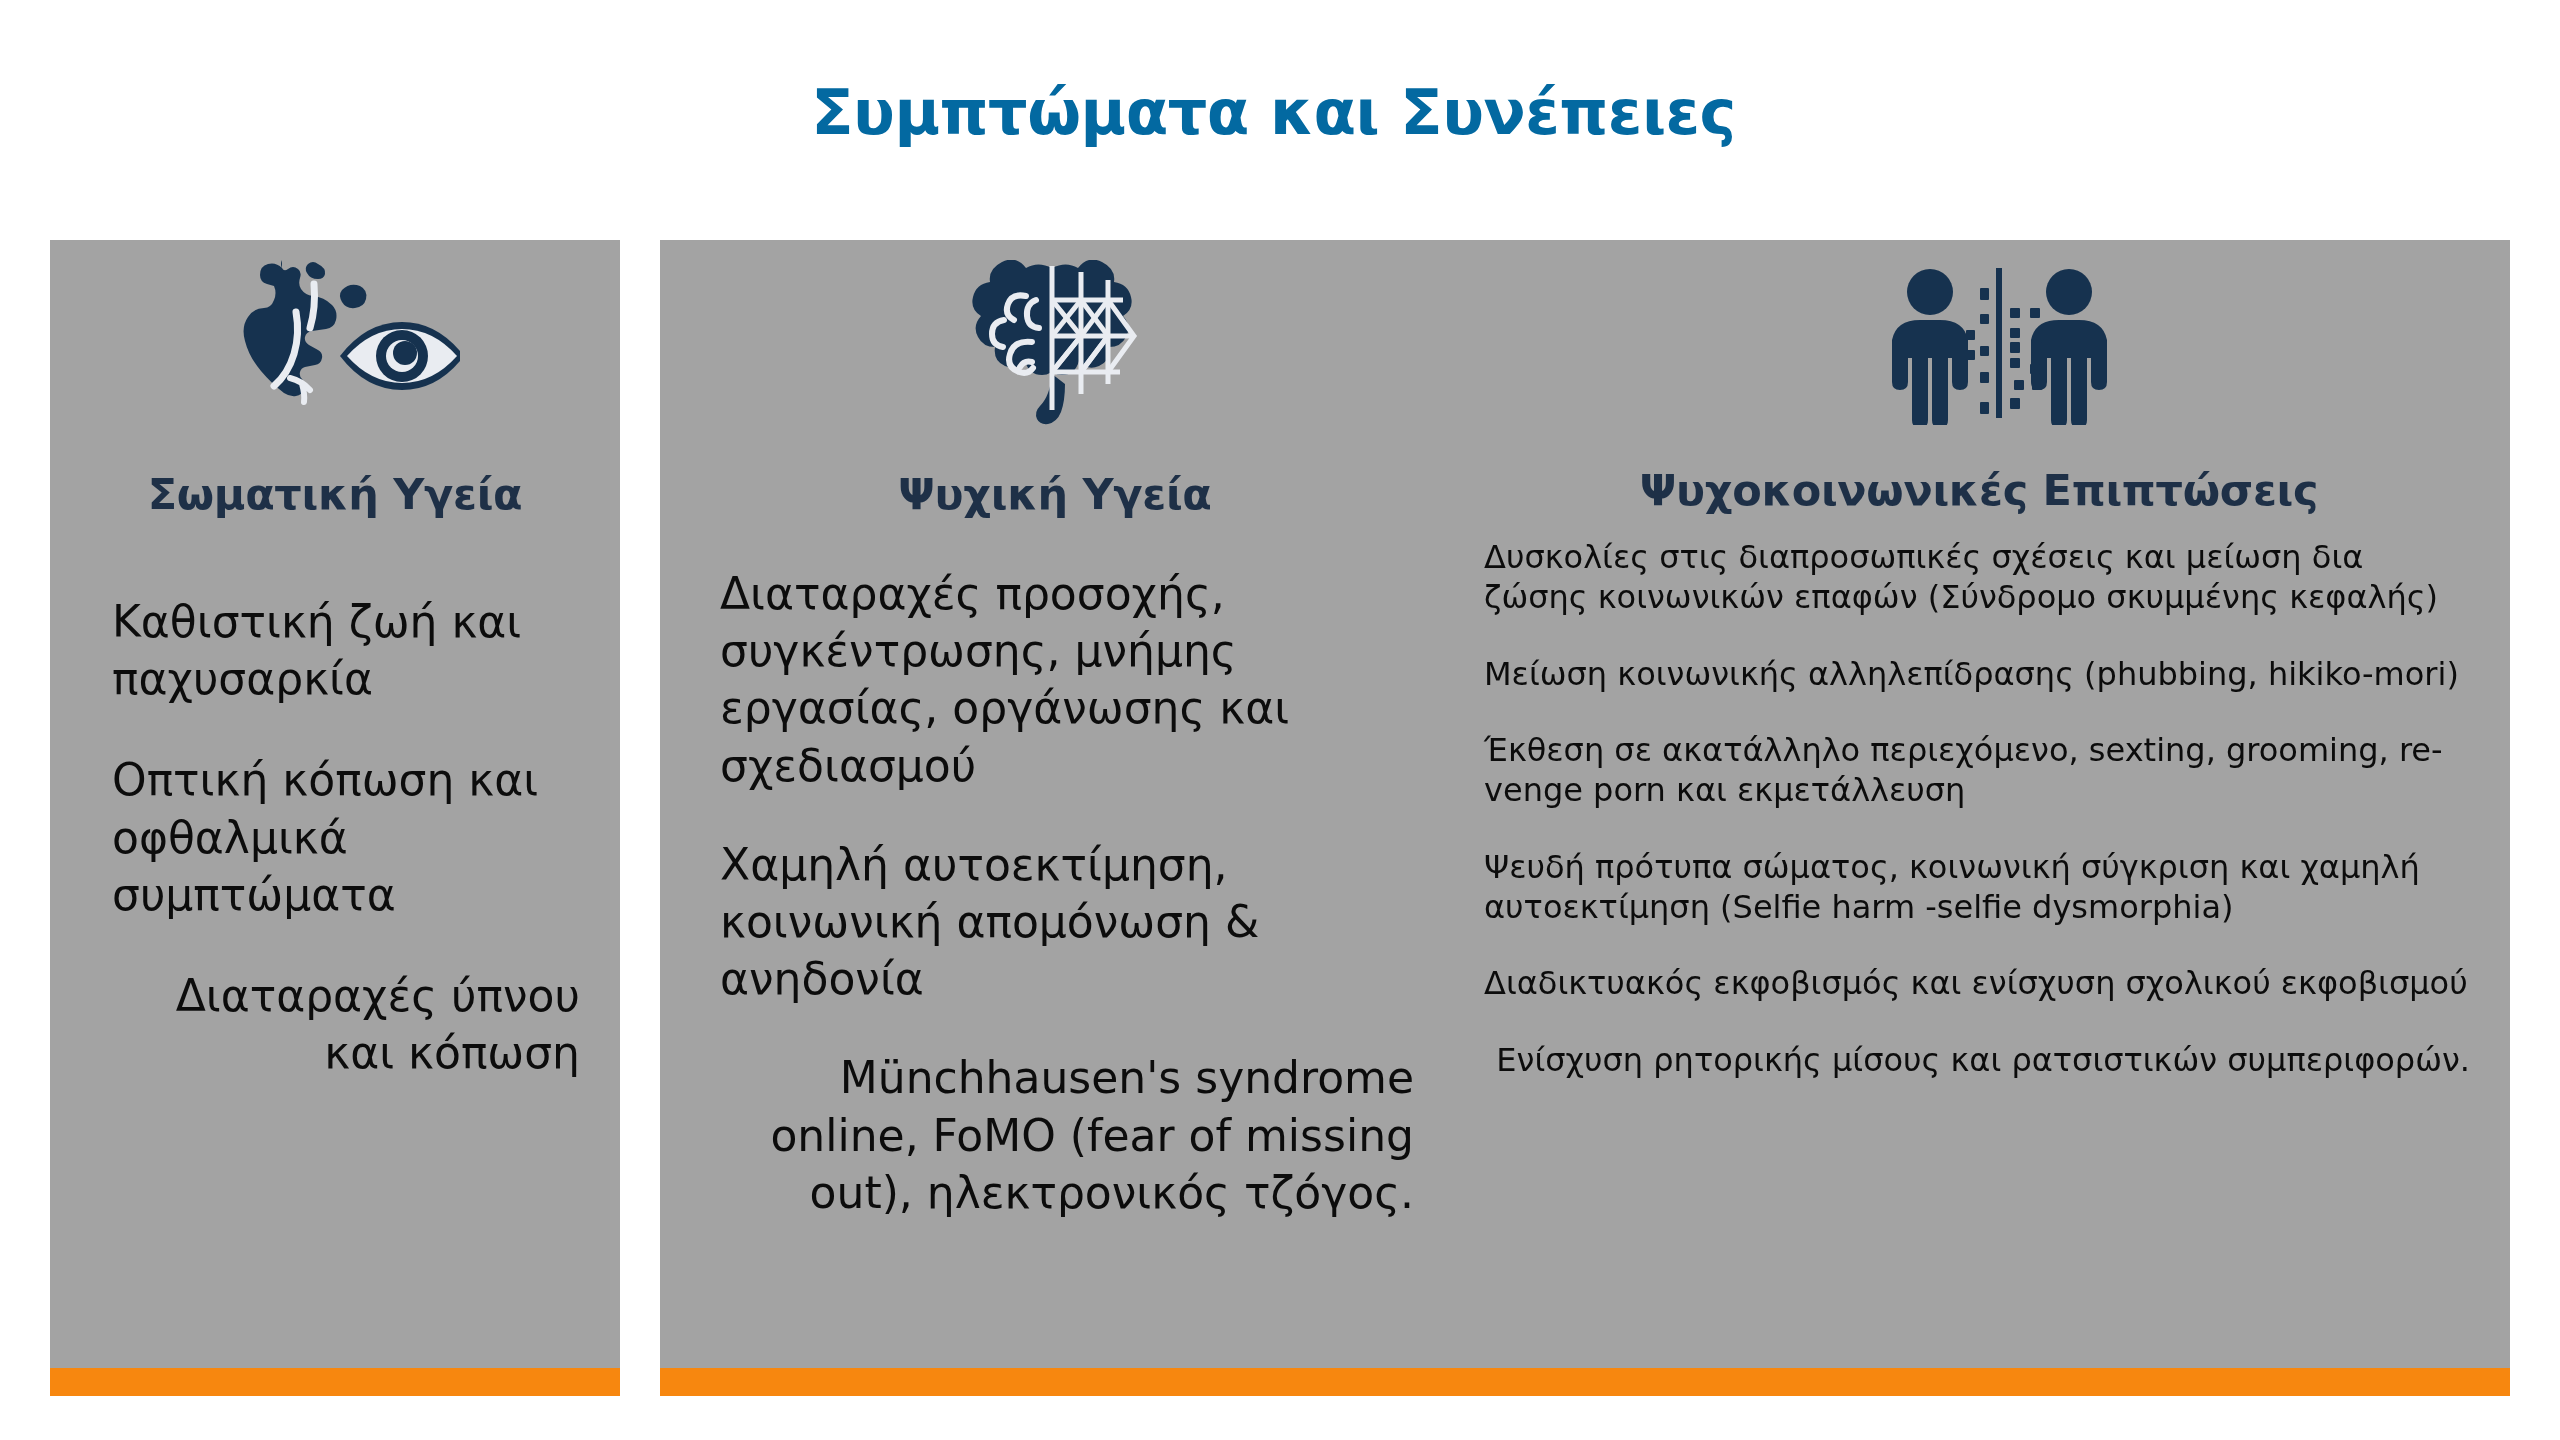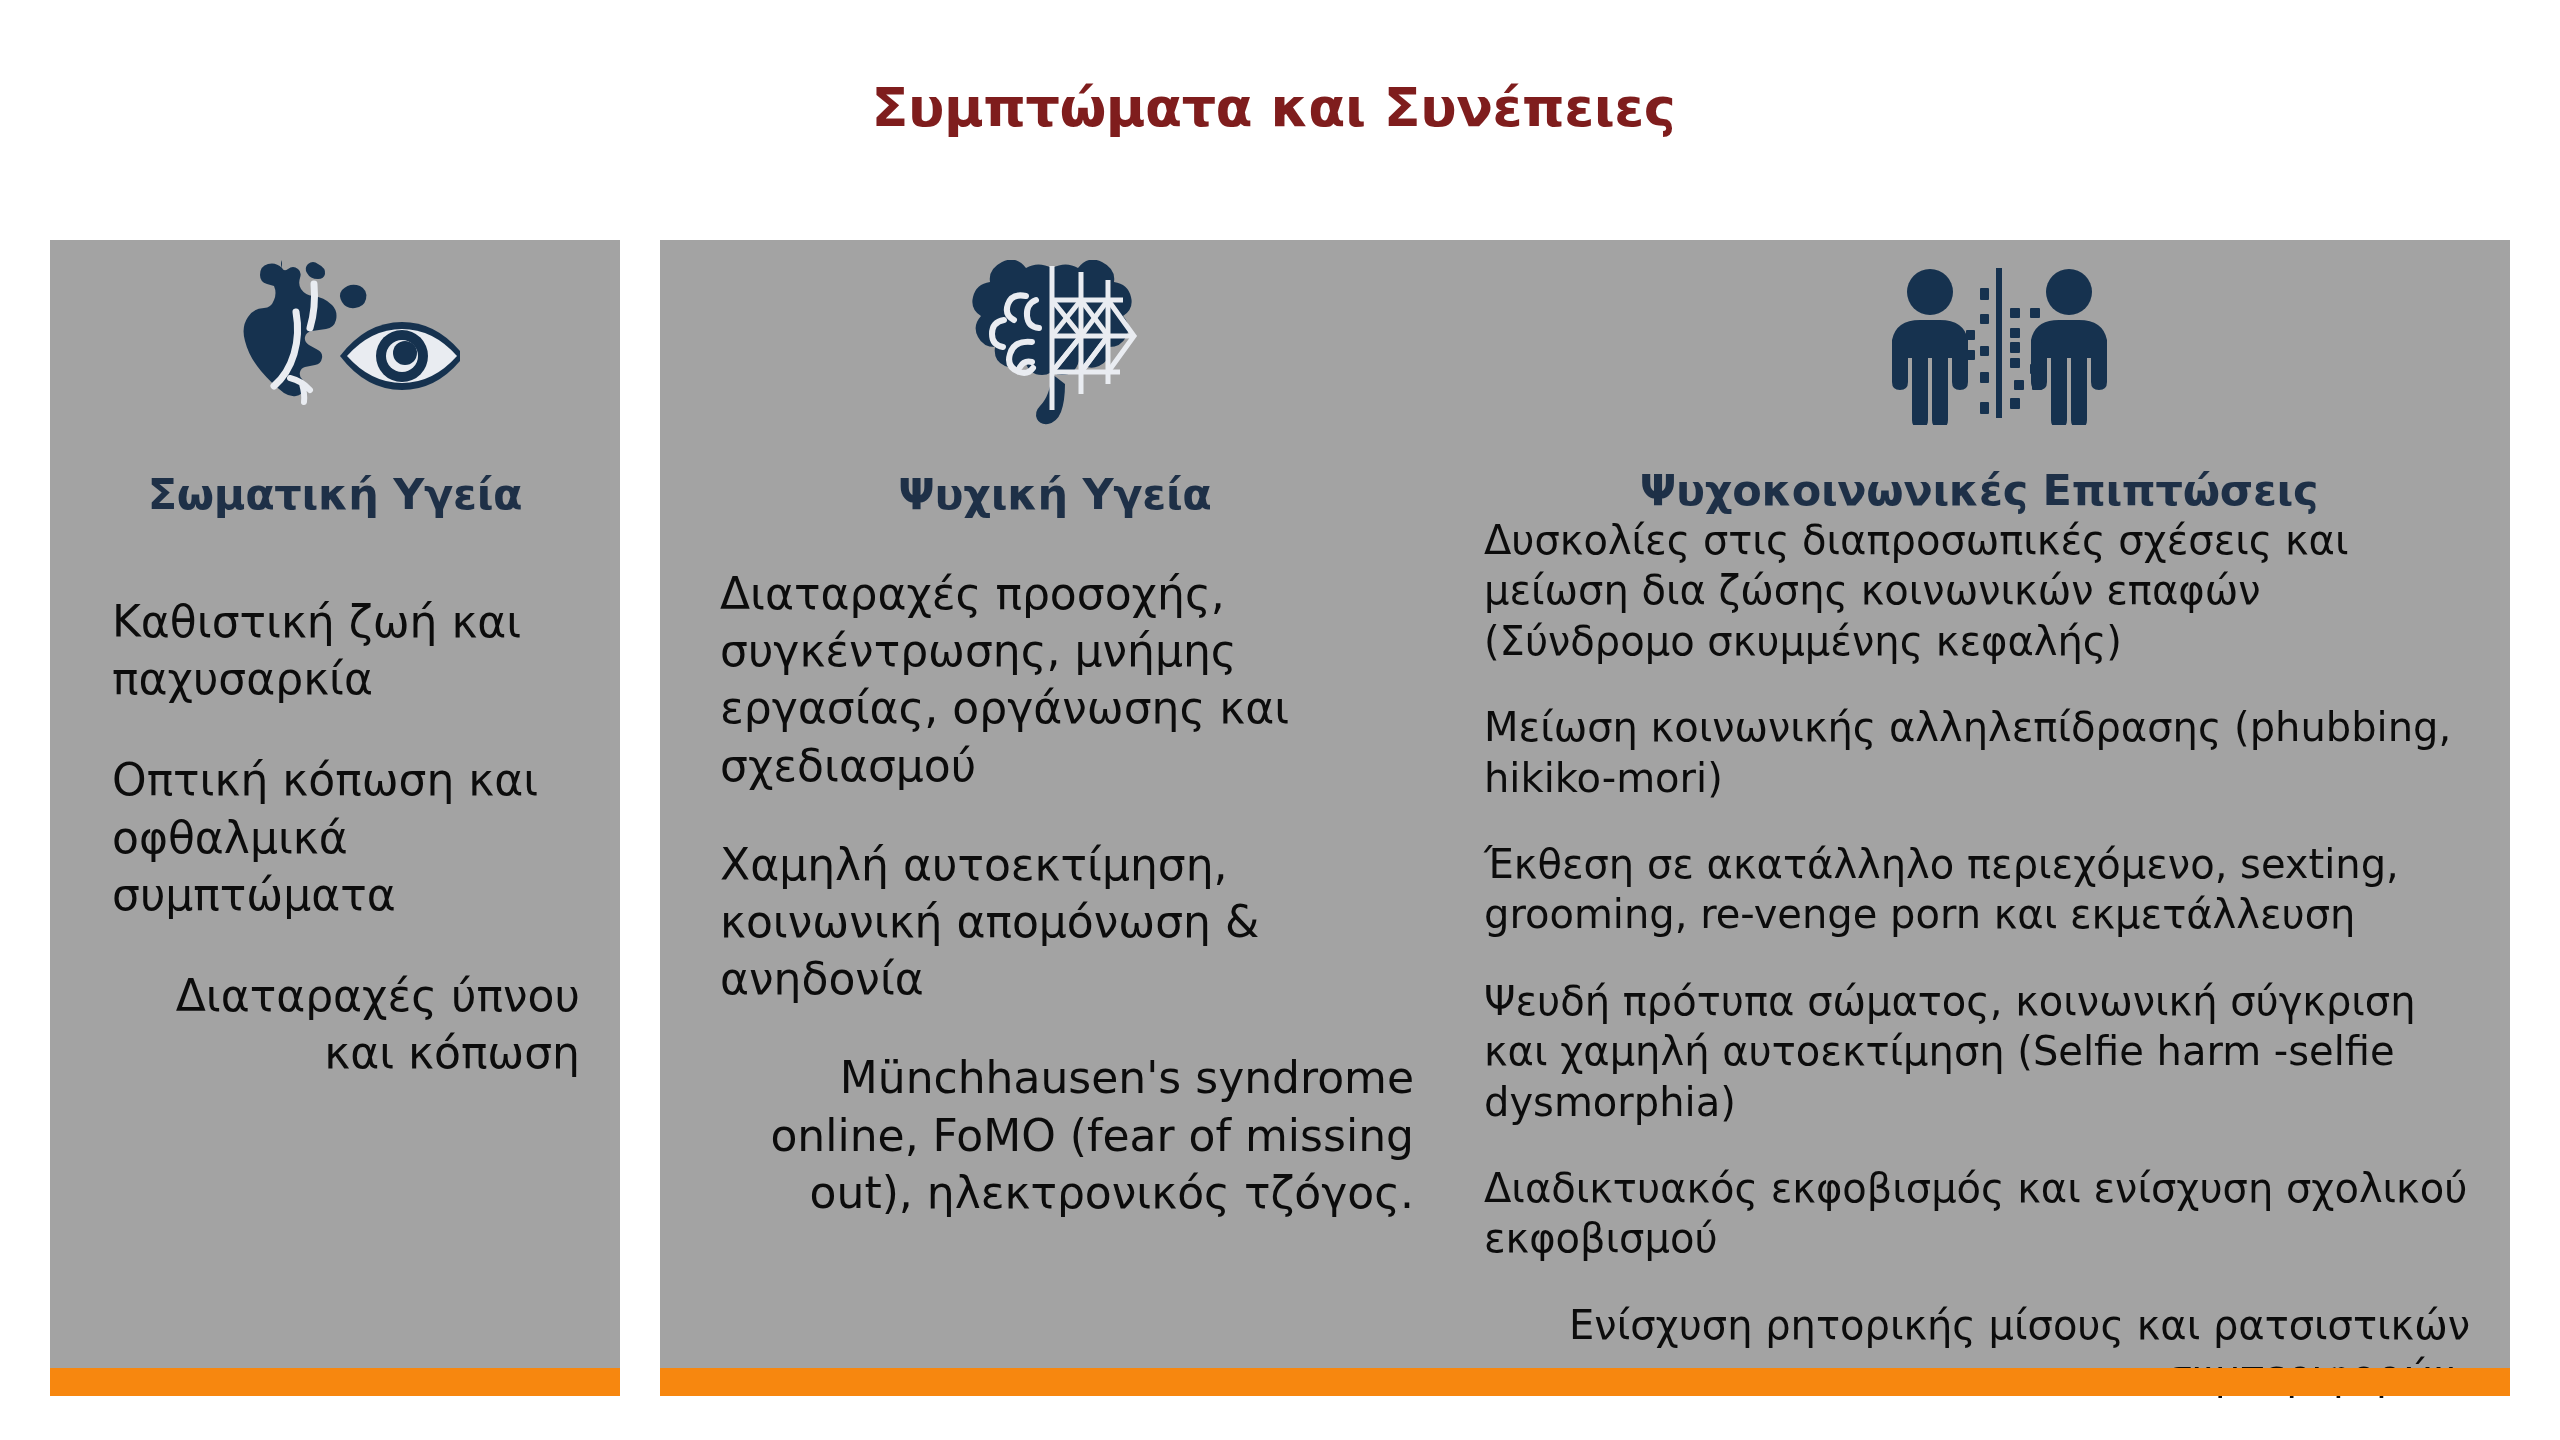--- a/index.html
+++ b/index.html
@@ -17,23 +17,23 @@
 
   
   .slide-title {
     position: absolute;
     top: 76px;
     left: 0;
     width: 2547px;
     text-align: center;
     font-family: "DejaVu Sans", sans-serif;
     font-weight: bold;
-    font-size: 54px;
+    font-size: 62px;
     letter-spacing: -0.5px;
-    color: #7f1d1d;
+    color: #0369a1;
     white-space: nowrap;
   }
 
   
   .cards {
     position: absolute;
     top: 240px;
     left: 0;
     width: 2560px;
     height: 1200px;
@@ -100,21 +100,22 @@
     line-height: 1.30;
   }
   .c2 .card-body {
     padding: 0 36px 0 60px;
     margin-top: 46px;
     font-size: 44px;
     line-height: 1.30;
   }
   .c3 .card-body {
     padding: 0 40px 0 36px;
-    font-size: 40px;
+    margin-top: 22px;
+    font-size: 32px;
     line-height: 1.26;
   }
 
   .body-item { margin: 0 0 34px 0; }
   .c1 .body-item { margin-bottom: 44px; }
   .c2 .body-item { margin-bottom: 42px; }
   .c3 .body-item { margin-bottom: 36px; }
   .body-item:last-child { margin-bottom: 0; text-align: right; }
 </style>
 </head>

